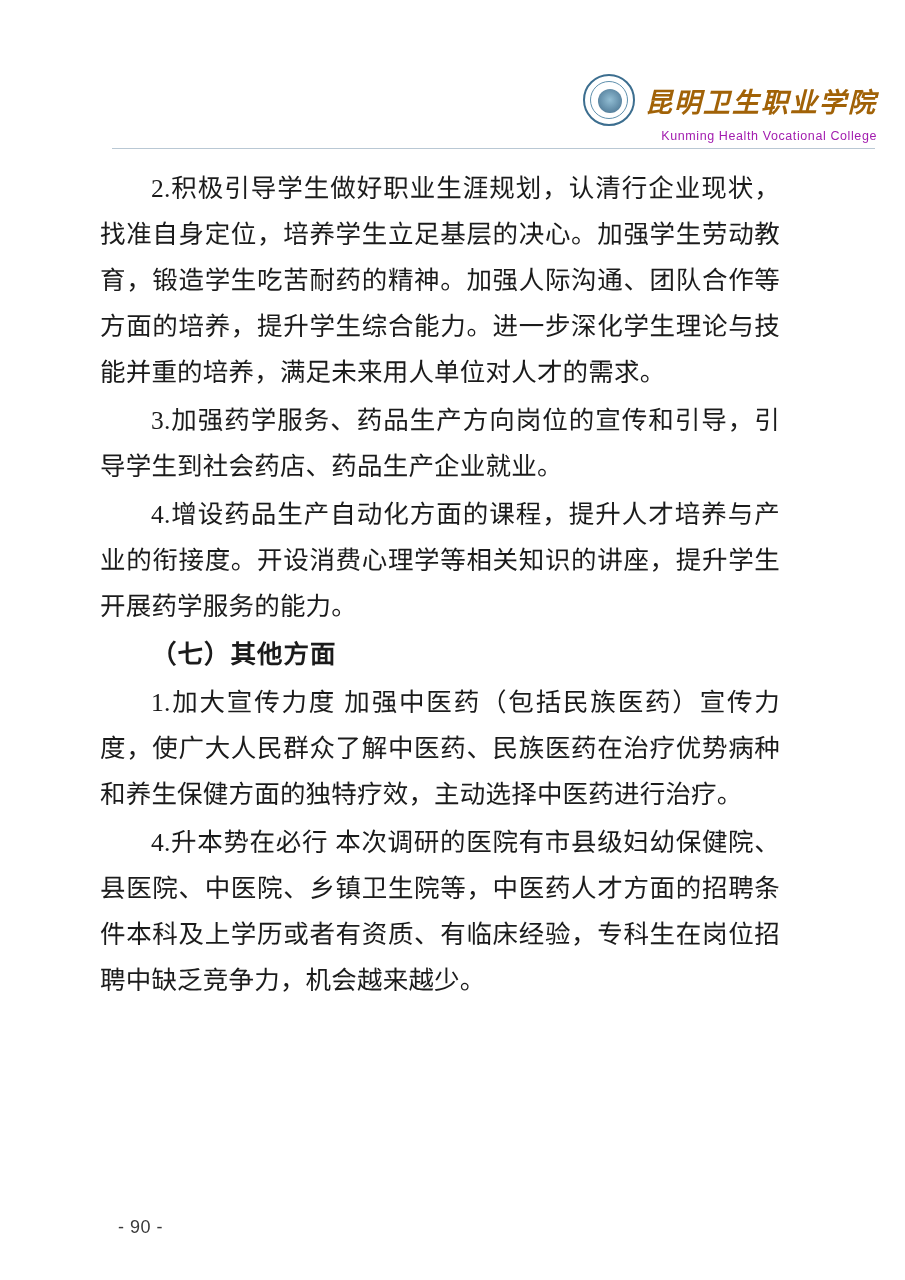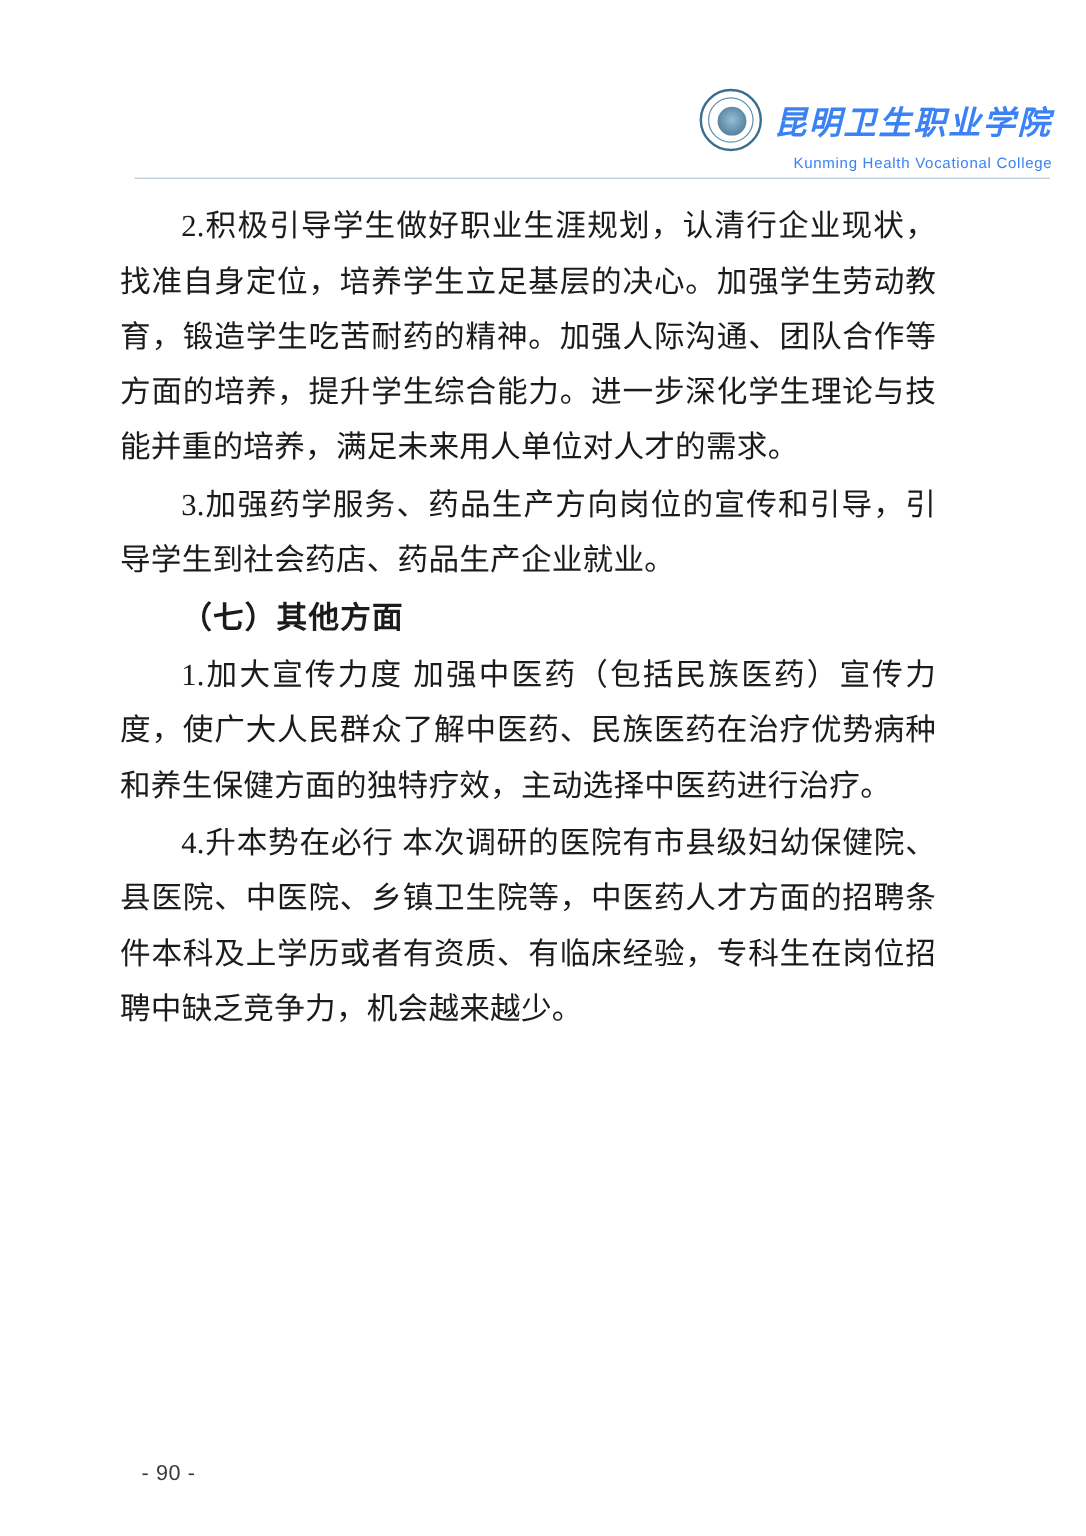--- a/index.html
+++ b/index.html
@@ -71,30 +71,30 @@
     width: 24px;
     height: 24px;
     border-radius: 50%;
     background: radial-gradient(circle at 50% 45%, #7fb2cc 0%, #3c6e8f 70%, #2c5871 100%);
     opacity: .85;
   }
   .logo-cn {
     font-family: "Liberation Serif", "DejaVu Serif", serif;
     font-size: 27px;
     letter-spacing: 2px;
-    color: #3b82f6;
+    color: #a16207;
     font-weight: 700;
     font-style: italic;
     white-space: nowrap;
   }
   .logo-en {
     font-family: "Liberation Sans", sans-serif;
     font-size: 12.5px;
     letter-spacing: .6px;
-    color: #3b82f6;
+    color: #a21caf;
     margin-top: 3px;
     white-space: nowrap;
   }
 
   .rule {
     position: absolute;
     left: 112px;
     right: 30px;
     top: 148px;
     height: 1px;
@@ -153,20 +153,21 @@
       </div>
       <div class="logo-en">Kunming Health Vocational College</div>
     </div>
   </div>
 
   <div class="rule"></div>
 
   <div class="content">
     <p class="para indent">2.积极引导学生做好职业生涯规划，认清行企业现状，找准自身定位，培养学生立足基层的决心。加强学生劳动教育，锻造学生吃苦耐药的精神。加强人际沟通、团队合作等方面的培养，提升学生综合能力。进一步深化学生理论与技能并重的培养，满足未来用人单位对人才的需求。</p>
     <p class="para indent">3.加强药学服务、药品生产方向岗位的宣传和引导，引导学生到社会药店、药品生产企业就业。</p>
+    <p class="para indent">4.增设药品生产自动化方面的课程，提升人才培养与产业的衔接度。开设消费心理学等相关知识的讲座，提升学生开展药学服务的能力。</p>
     <p class="para heading">（七）其他方面</p>
     <p class="para indent">1.加大宣传力度 加强中医药（包括民族医药）宣传力度，使广大人民群众了解中医药、民族医药在治疗优势病种和养生保健方面的独特疗效，主动选择中医药进行治疗。</p>
     <p class="para indent">4.升本势在必行 本次调研的医院有市县级妇幼保健院、县医院、中医院、乡镇卫生院等，中医药人才方面的招聘条件本科及上学历或者有资质、有临床经验，专科生在岗位招聘中缺乏竞争力，机会越来越少。</p>
   </div>
 
   <div class="footer">- 90 -</div>
 
 </div>
 
 </body></html>

